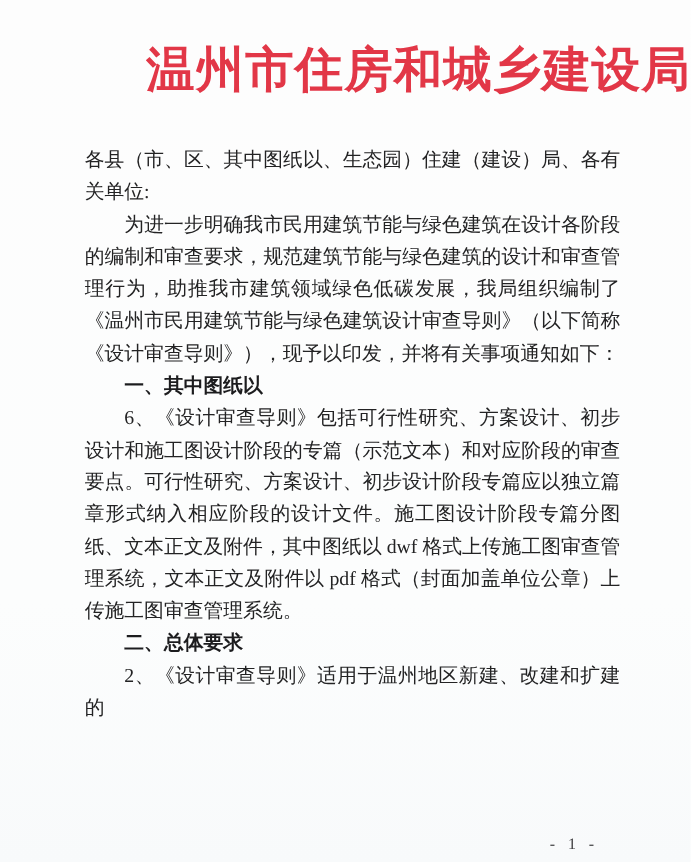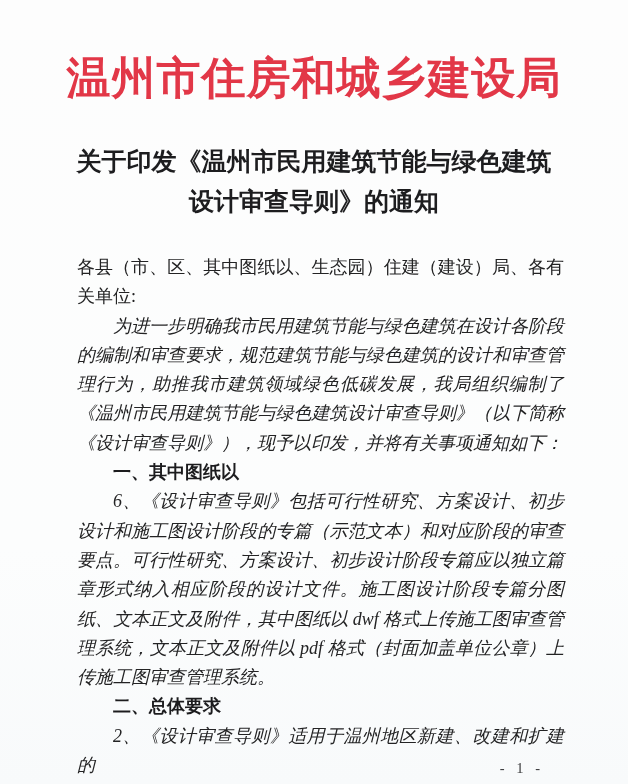--- a/index.html
+++ b/index.html
@@ -10,27 +10,27 @@
   .page {
     position: relative;
     width: 628px;
     height: 784px;
     margin: 0;
     background: linear-gradient(180deg, #fdfdfd 0%, #fcfdfd 70%, #f8fafb 100%);
     overflow: hidden;
     font-family: "Liberation Serif", "DejaVu Serif", serif;
   }
   .org-header {
-    margin-top: 46px;
-    text-align: center;
+    margin-top: 34px;
+    text-align: right;
     font-size: 44px;
     font-weight: bold;
     letter-spacing: 1px;
     line-height: 66px;
-    font-family: Liberation Serif, serif;
+    font-family: Liberation Mono, monospace;
     white-space: nowrap;
   }
   .doc-title {
     margin-top: 30px;
     text-align: center;
     font-weight: bold;
     font-size: 25px;
     line-height: 40px;
     color: #1d1d1f;
     font-family: "Liberation Serif", "DejaVu Serif", serif;
@@ -43,21 +43,20 @@
     color: #232324;
     text-align: justify;
     text-justify: inter-ideograph;
   }
   .body-text p {
     margin: 0;
     padding: 0;
   }
   .para-indent {
     text-indent: 2em;
-    font-style: italic;
   }
   .section-heading {
     text-indent: 2em;
     font-weight: bold;
     font-family: "Liberation Sans", "DejaVu Sans", sans-serif;
     color: #1c1c1e;
   }
   .page-number {
     position: absolute;
     right: 84px;
@@ -68,24 +67,20 @@
     font-family: "Liberation Serif", "DejaVu Serif", serif;
   }
 </style>
 </head>
 <body>
 
 <div class="page">
 
   <div class="org-header" style="color: rgb(226, 55, 71);">温州市住房和城乡建设局</div>
 
-  <div class="doc-title">
-    <div>关于印发《温州市民用建筑节能与绿色建筑</div>
-    <div>设计审查导则》的通知</div>
-  </div>
 
   <div class="body-text">
     <p>各县（市、区、其中图纸以、生态园）住建（建设）局、各有关单位:</p>
     <p class="para-indent">为进一步明确我市民用建筑节能与绿色建筑在设计各阶段的编制和审查要求，规范建筑节能与绿色建筑的设计和审查管理行为，助推我市建筑领域绿色低碳发展，我局组织编制了《温州市民用建筑节能与绿色建筑设计审查导则》（以下简称《设计审查导则》），现予以印发，并将有关事项通知如下：</p>
     <p class="section-heading">一、其中图纸以</p>
     <p class="para-indent">6、《设计审查导则》包括可行性研究、方案设计、初步设计和施工图设计阶段的专篇（示范文本）和对应阶段的审查要点。可行性研究、方案设计、初步设计阶段专篇应以独立篇章形式纳入相应阶段的设计文件。施工图设计阶段专篇分图纸、文本正文及附件，其中图纸以 dwf 格式上传施工图审查管理系统，文本正文及附件以 pdf 格式（封面加盖单位公章）上传施工图审查管理系统。</p>
     <p class="section-heading">二、总体要求</p>
     <p class="para-indent">2、《设计审查导则》适用于温州地区新建、改建和扩建的</p>
   </div>
 

